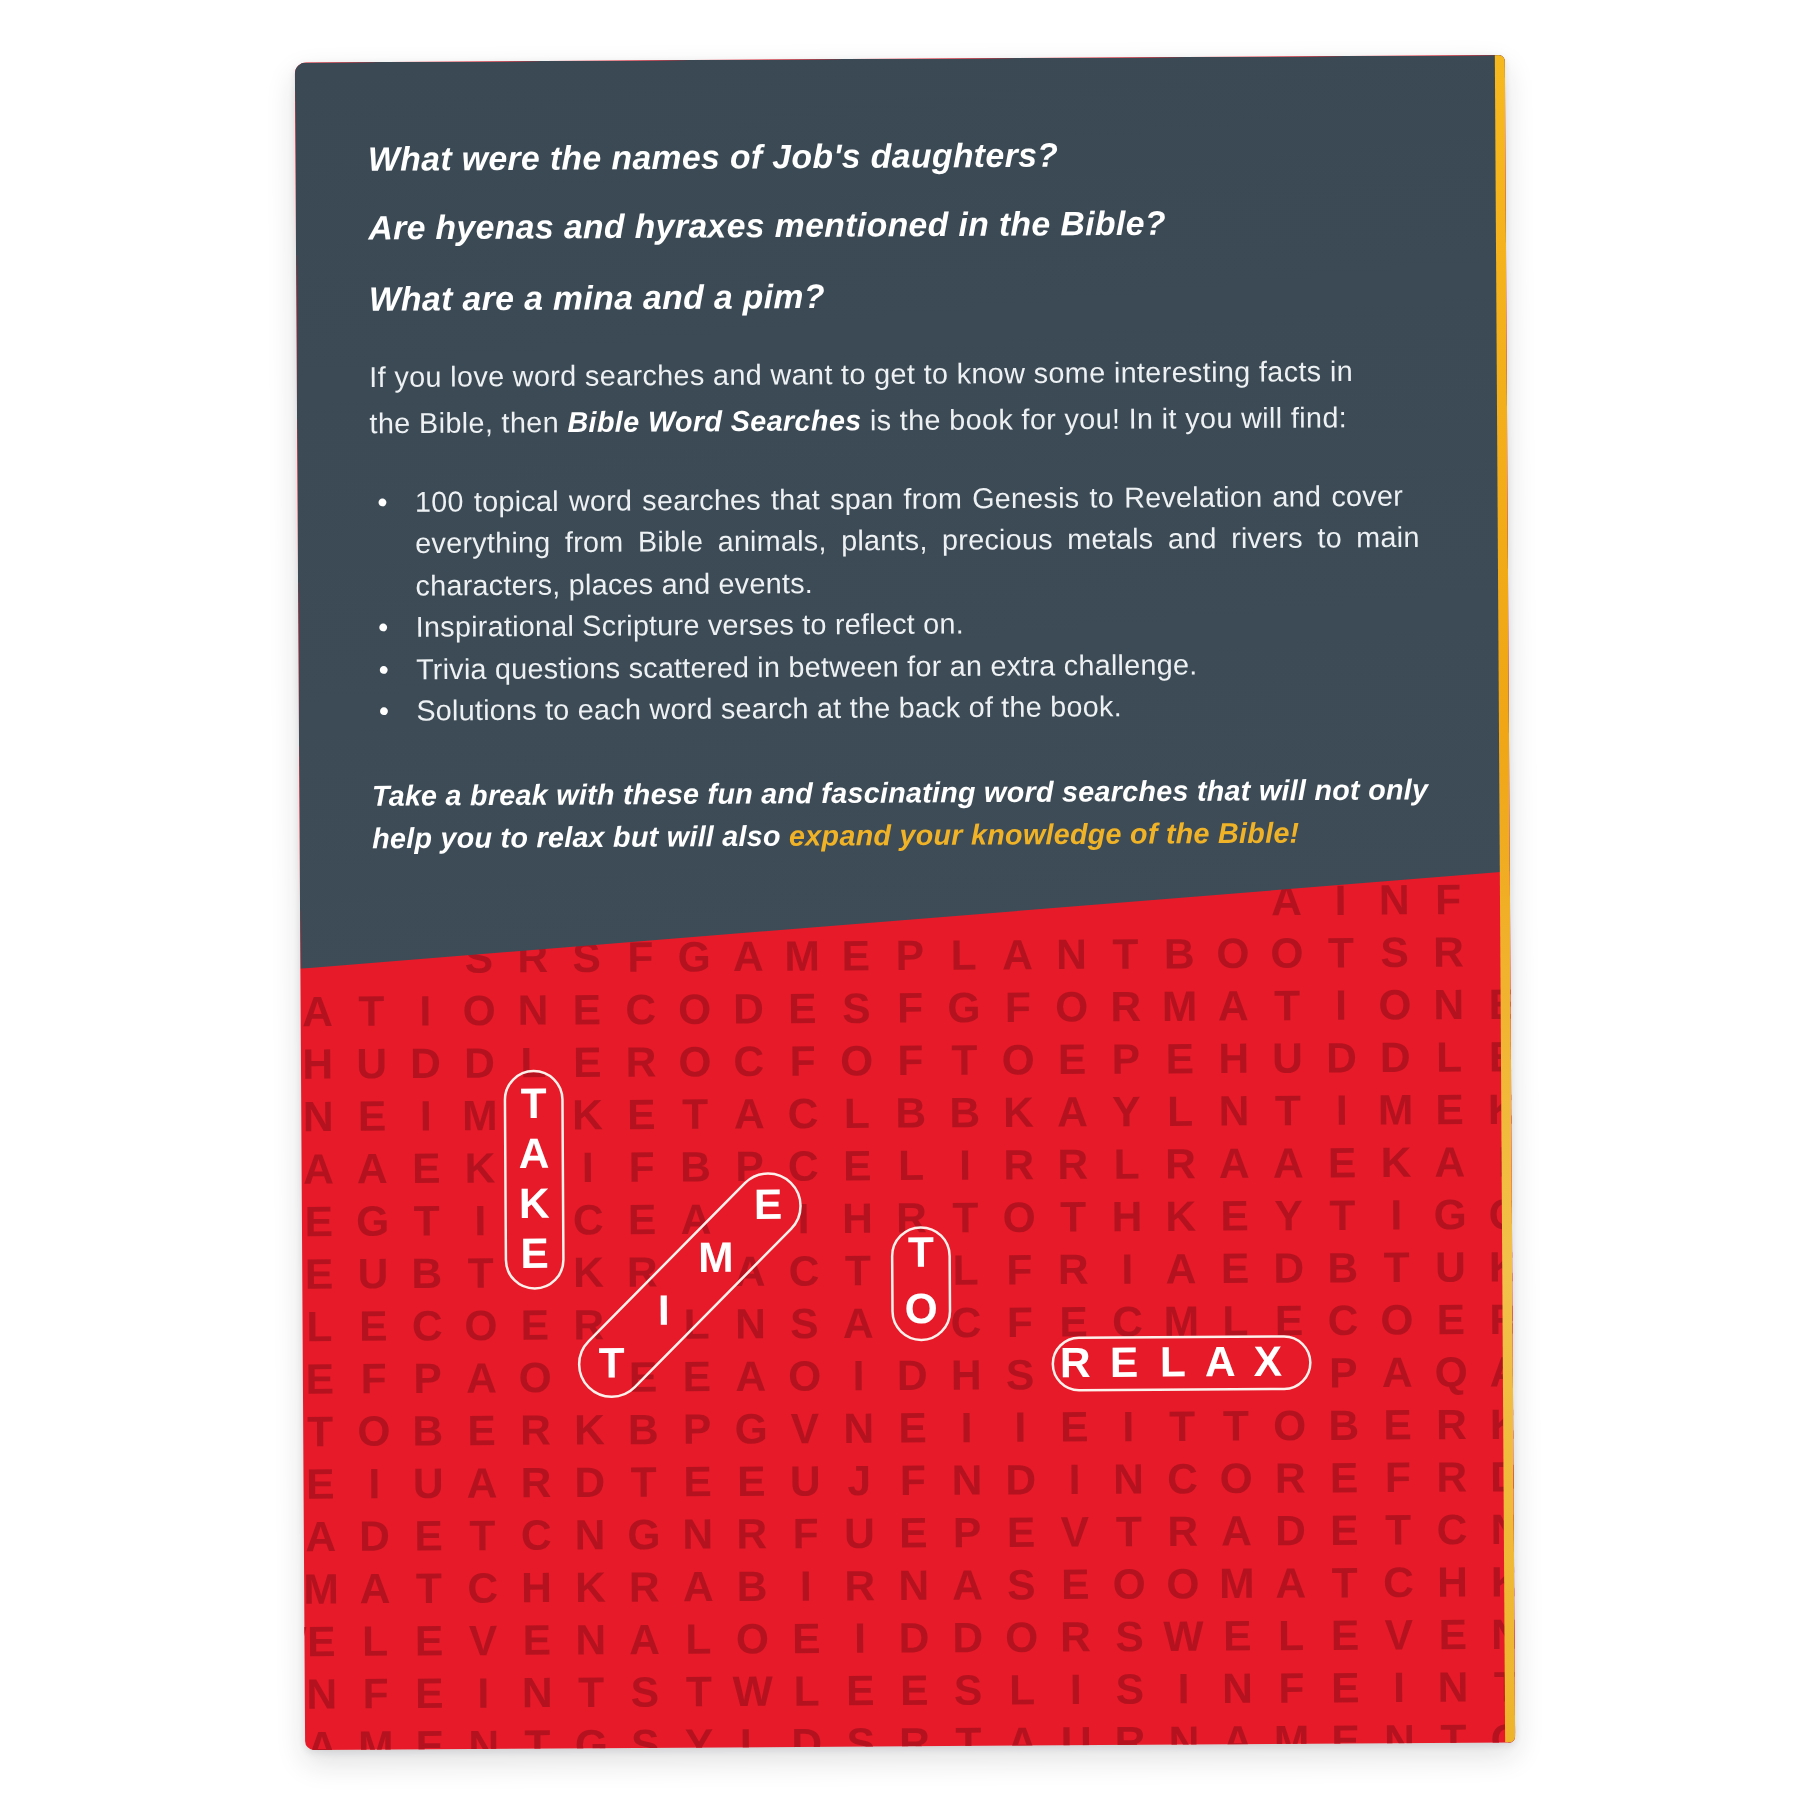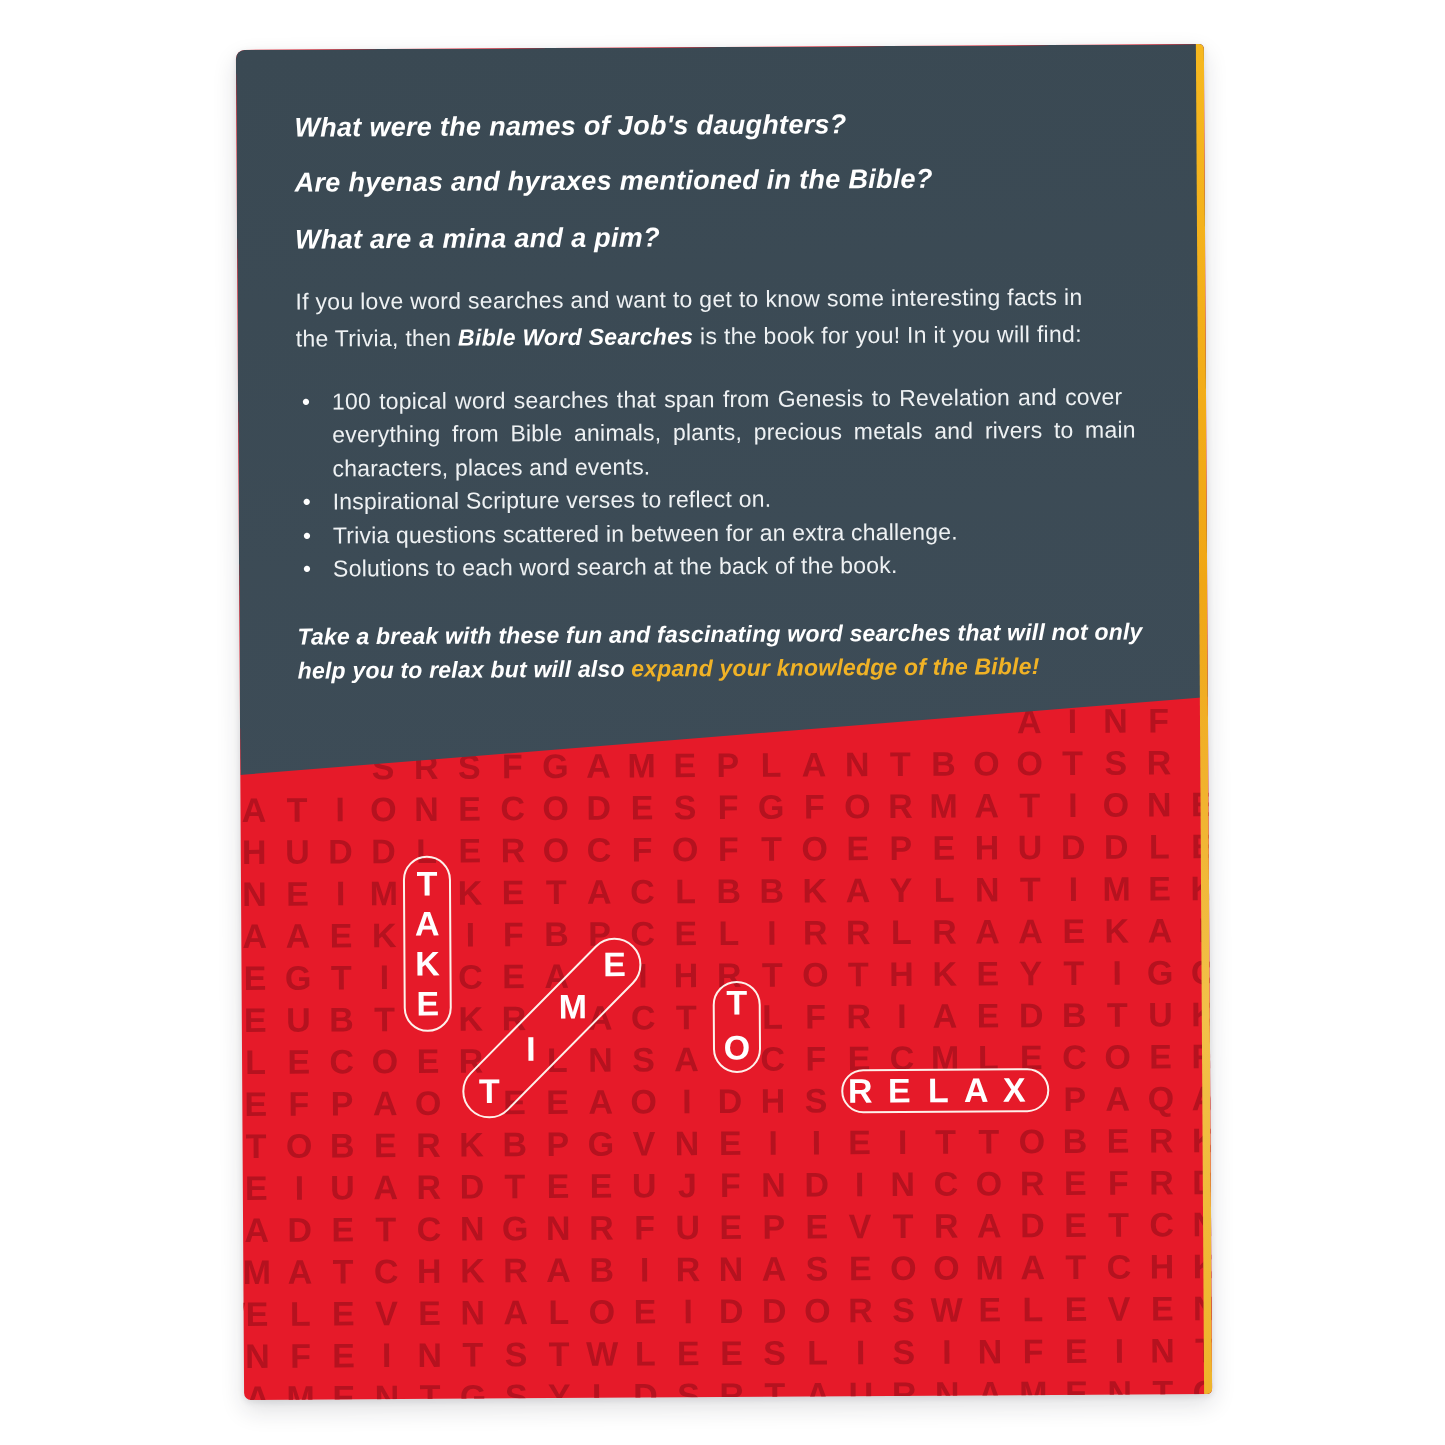--- a/index.html
+++ b/index.html
@@ -428,21 +428,21 @@
         <span class="grid-letter" style="left: 940.2px; top: 1327px;">G</span>
       </div>
 
     <div class="dark">
       <div id="questions">
           <div class="q" style="top: 63px;">What were the names of Job's daughters?</div>
           <div class="q" style="top: 118px;">Are hyenas and hyraxes mentioned in the Bible?</div>
           <div class="q" style="top: 175px;">What are a mina and a pim?</div>
         </div>
 
-      <p class="intro"><span class="nowrap">If you love word searches and want to get to know some interesting facts in</span><br><span>the Trivia, then </span><span class="title-em">Bible Word Searches</span><span> is the book for you! In it you will find:</span></p>
+      <p class="intro"><span class="nowrap">If you love word searches and want to get to know some interesting facts in</span><br><span>the Bible, then </span><span class="title-em">Bible Word Searches</span><span> is the book for you! In it you will find:</span></p>
 
       <ul class="features" id="featuresList">
           <li><span class="nowrap ws1">100 topical word searches that span from Genesis to Revelation and cover</span><br><span class="nowrap ws2">everything from Bible animals, plants, precious metals and rivers to main</span><br><span class="nowrap">characters, places and events.</span></li>
           <li><span class="nowrap">Inspirational Scripture verses to reflect on.</span></li>
           <li><span class="nowrap">Trivia questions scattered in between for an extra challenge.</span></li>
           <li><span class="nowrap">Solutions to each word search at the back of the book.</span></li>
         </ul>
 
       <p class="outro"><span class="nowrap">Take a break with these fun and fascinating word searches that will not only</span><br><span>help you to relax but will also </span><span class="yellow">expand your knowledge of the Bible!</span></p>
     </div>

